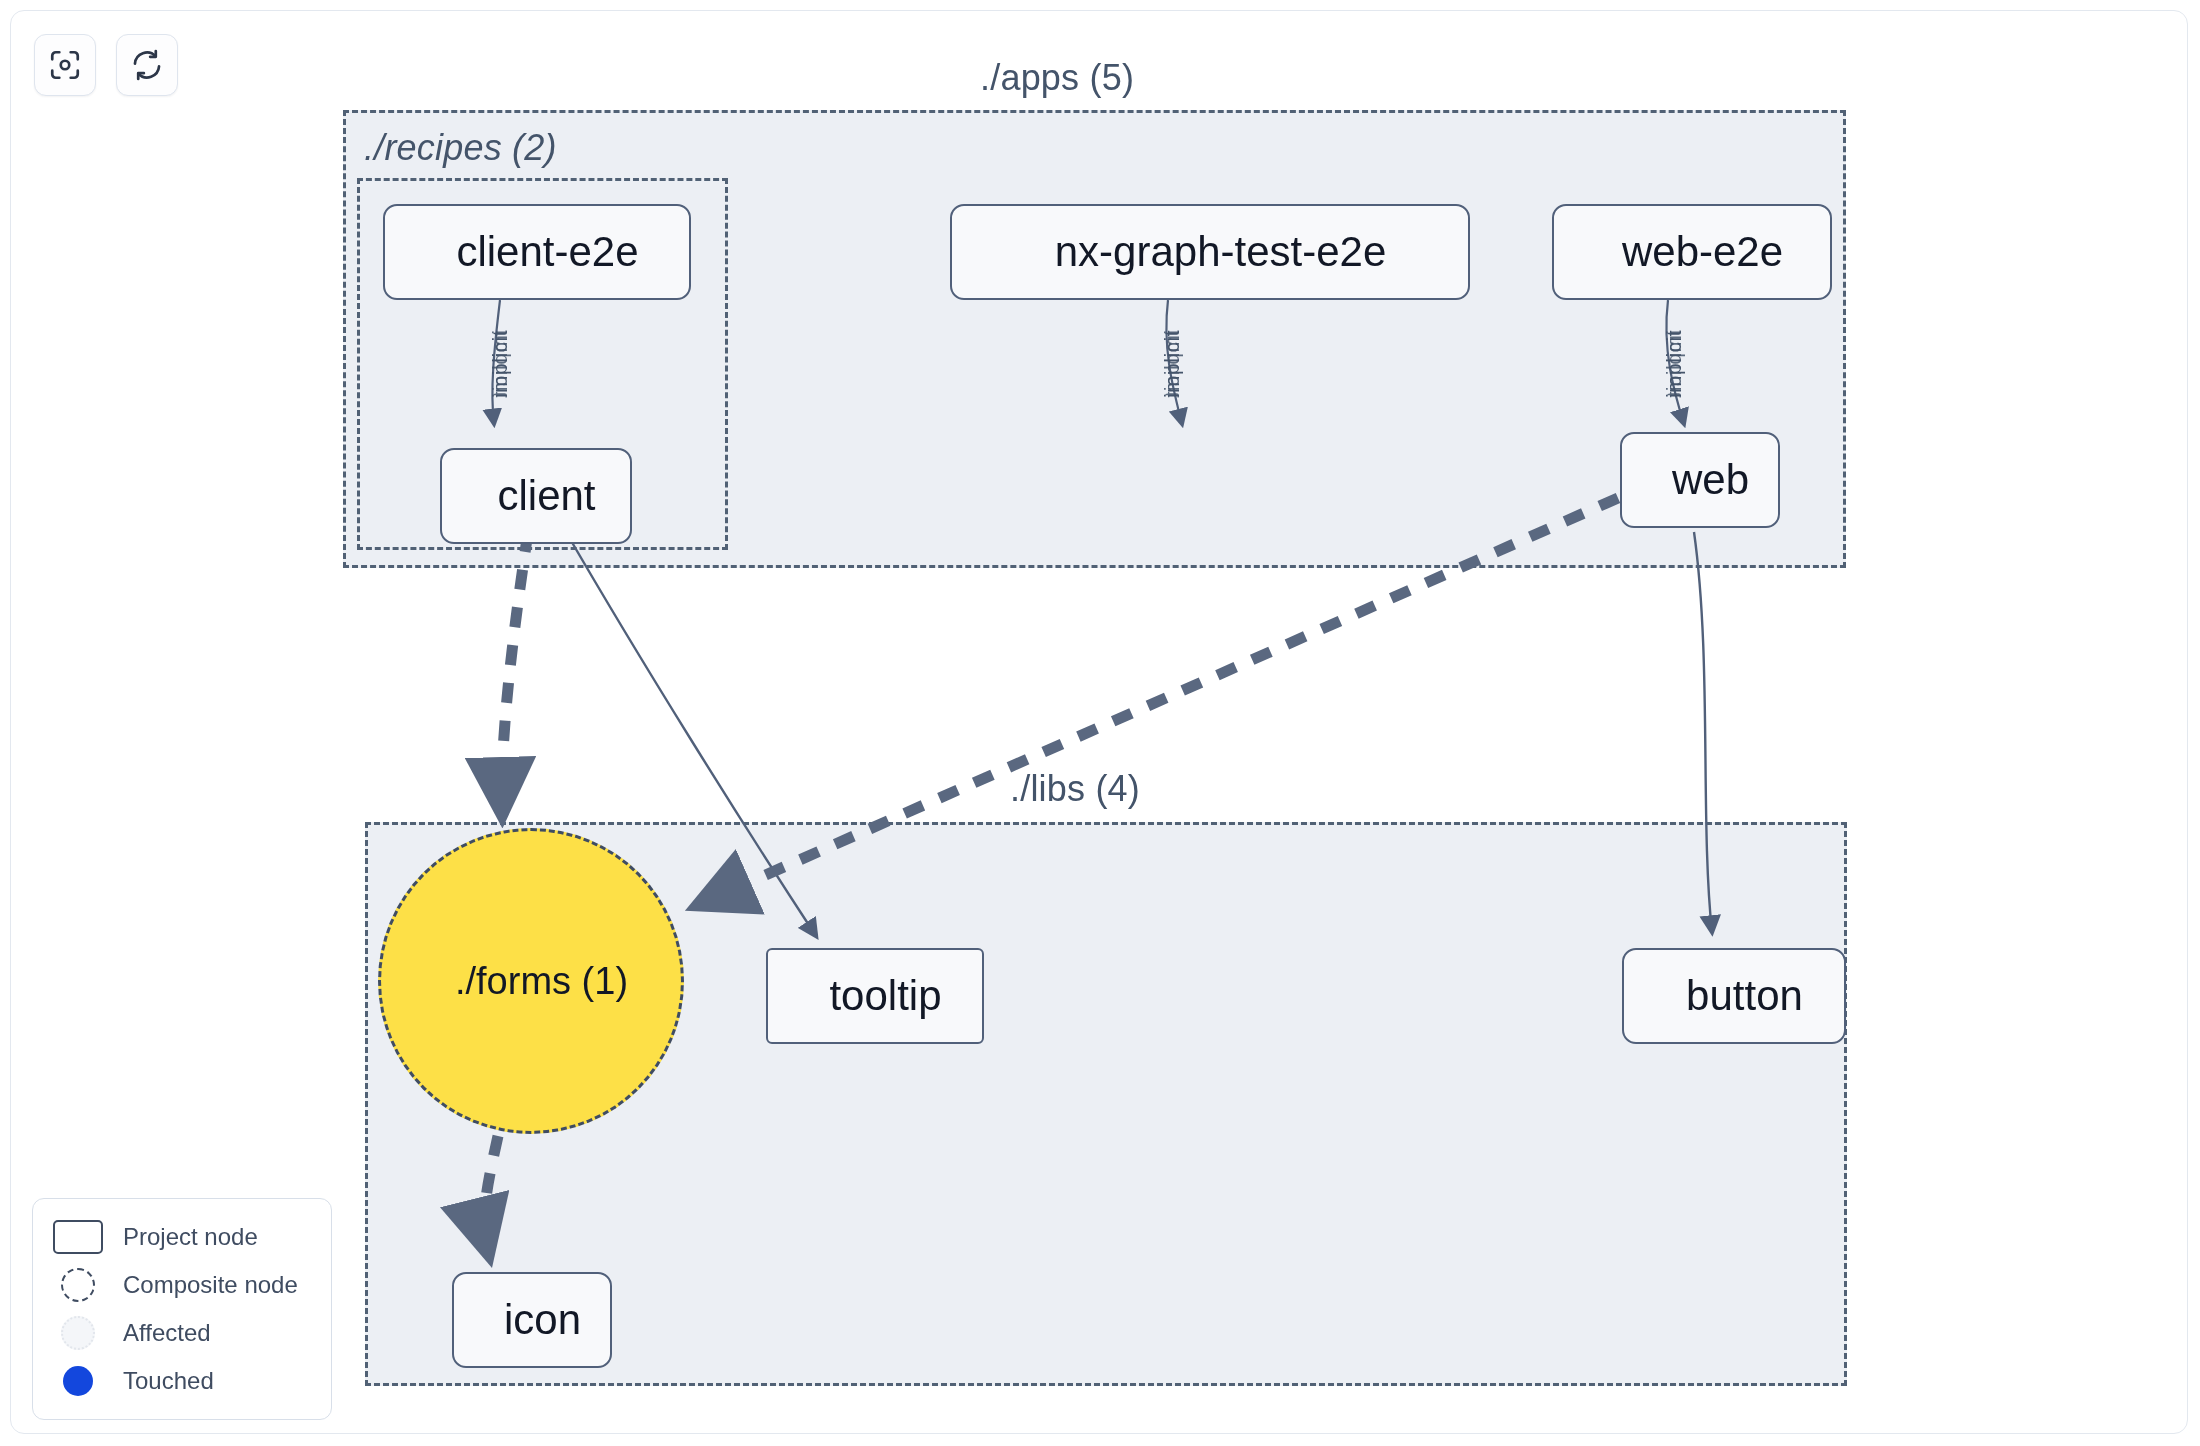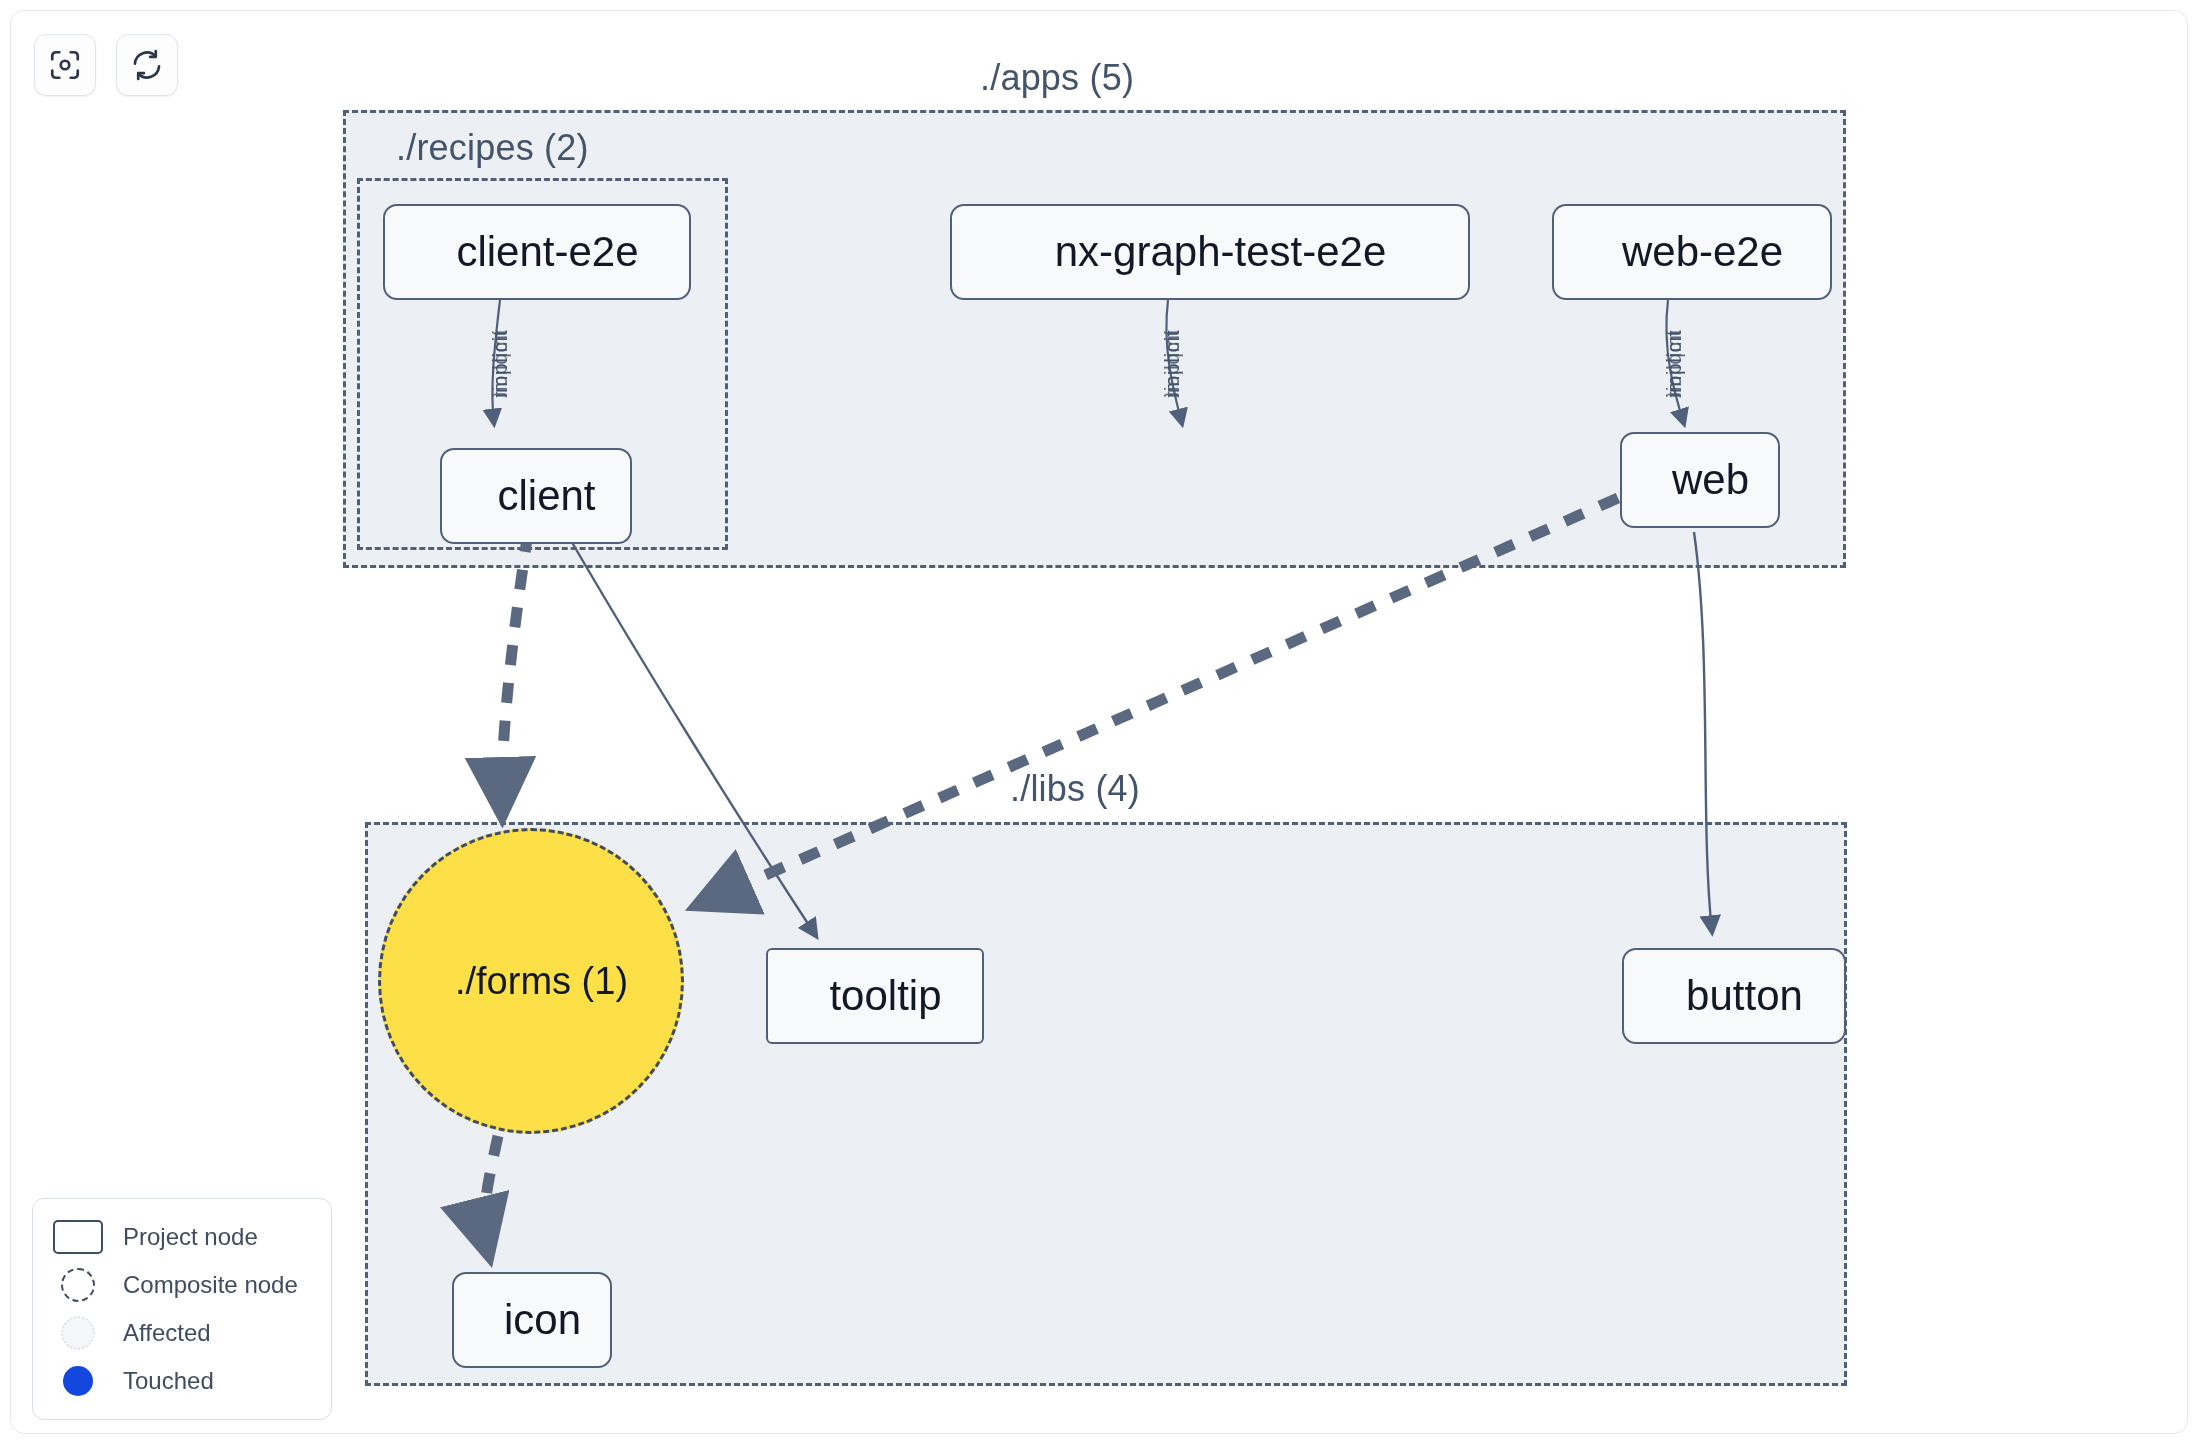--- a/index.html
+++ b/index.html
@@ -73,21 +73,21 @@
   #group-recipes { left: 357px; top: 178px; width: 371px;  height: 372px; }
   #group-libs  { left: 365px;  top: 822px;  width: 1482px; height: 564px; }
   .group-label {
     position: absolute;
     font-size: 36px;
     color: #44546a;
     white-space: nowrap;
     letter-spacing: .2px;
   }
   #label-apps   { left: 980px; top: 57px; text-align: right; }
-  #label-recipes{ left: 396px; top: 127px; }
+  #label-recipes{ left: 364px; top: 127px; font-style: italic; }
   #label-libs   { left: 1010px; top: 768px; }
   
   .node {
     position: absolute;
     display: flex;
     align-items: center;
     justify-content: center;
     background: #f8f9fb;
     border: 2px solid #51607a;
     border-radius: 14px;

